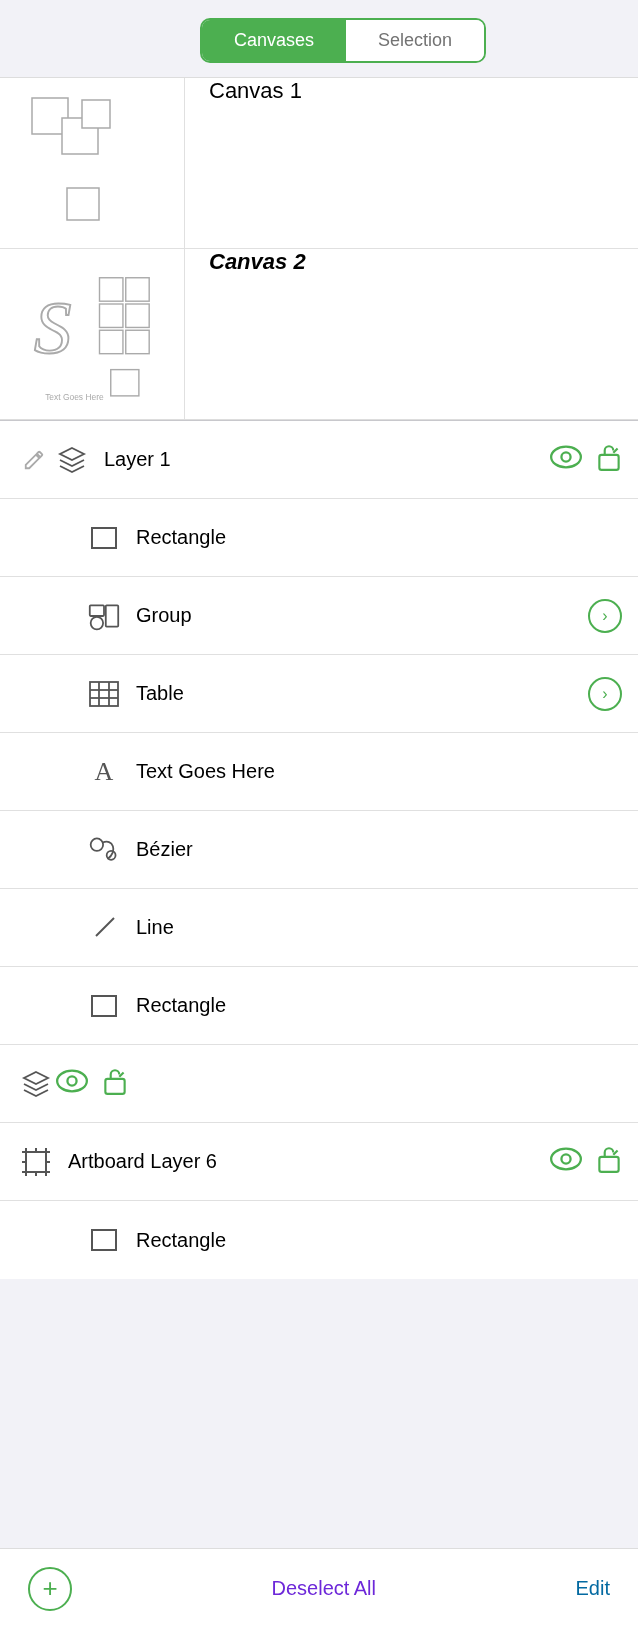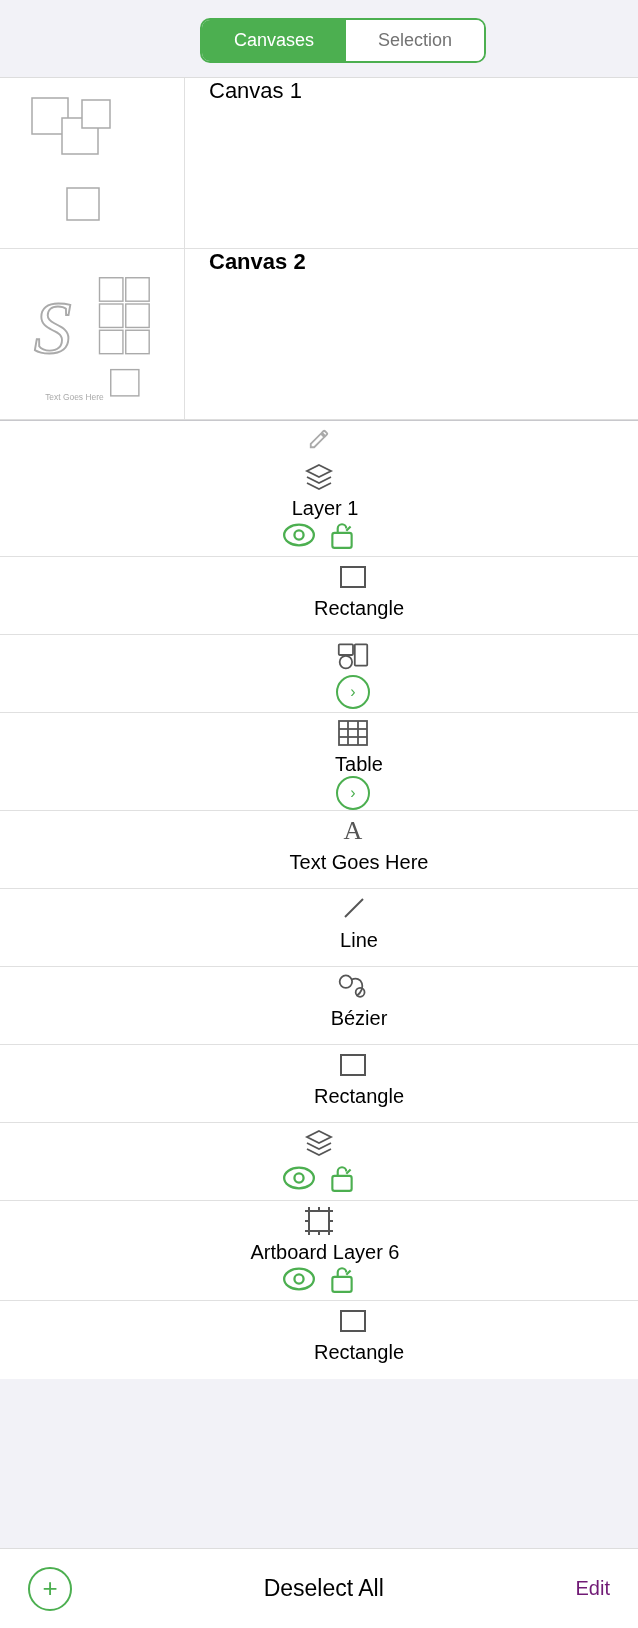--- a/index.html
+++ b/index.html
@@ -65,21 +65,21 @@
       align-items: center;
       justify-content: center;
       background: white;
       flex-shrink: 0;
     }
     .canvas-name {
       font-size: 22px;
       color: #000;
       padding-left: 24px;
     }
-    .canvas-name.bold { font-weight: 700; }
+    .canvas-name.bold { font-weight: 700; font-style: italic; }
 
     
     .thumb-svg {
       width: 160px;
       height: 150px;
     }
 
     
     .section-divider {
       height: 1px;
@@ -90,21 +90,20 @@
     .layers-section {
       background: white;
     }
     .layer-row {
       display: flex;
       align-items: center;
       min-height: 78px;
       border-bottom: 1px solid #e0e0e0;
       padding: 0 16px;
       background: white;
-      flex-direction: column;
     }
     .layer-row:last-child { border-bottom: none; }
 
     .layer-icon {
       width: 40px;
       height: 40px;
       display: flex;
       align-items: center;
       justify-content: center;
       flex-shrink: 0;
@@ -179,29 +178,29 @@
       border: 2px solid #4caf50;
       display: flex;
       align-items: center;
       justify-content: center;
       color: #4caf50;
       font-size: 26px;
       background: white;
       cursor: pointer;
     }
     .deselect-btn {
-      font-size: 23px;
-      color: #000000;
+      font-size: 20px;
+      color: #6d28d9;
       background: none;
       border: none;
       cursor: pointer;
     }
     .edit-btn {
       font-size: 20px;
-      color: #701a75;
+      color: #0369a1;
       background: none;
       border: none;
       cursor: pointer;
       font-weight: 500;
     }
 
     
     .bottom-spacer { height: 80px; }
   </style>
 </head>
@@ -297,20 +296,21 @@
   </div>
 
   <div class="layer-row indented">
     <div class="layer-icon">
       <svg viewBox="0 0 36 32" width="36" height="32" fill="none" stroke="#555" stroke-width="2">
         <rect x="2" y="4" width="16" height="12" rx="1"></rect>
         <rect x="20" y="4" width="14" height="24" rx="1"></rect>
         <circle cx="10" cy="24" r="7"></circle>
       </svg>
     </div>
+    <span class="layer-name">Group</span>
     <div class="layer-actions">
       <div class="chevron-circle">›</div>
     </div>
   </div>
 
   <div class="layer-row indented">
     <div class="layer-icon">
       <svg viewBox="0 0 32 32" width="32" height="32" fill="none" stroke="#555" stroke-width="1.8">
         <rect x="2" y="4" width="28" height="24"></rect>
         <line x1="2" y1="12" x2="30" y2="12"></line>
@@ -325,36 +325,36 @@
     </div>
   </div>
 
   <div class="layer-row indented">
     <div class="layer-icon" style="font-size:26px;font-weight:500;color:#555;font-family:serif;">A</div>
     <span class="layer-name">Text Goes Here</span>
   </div>
 
   <div class="layer-row indented">
     <div class="layer-icon">
-      <svg viewBox="0 0 32 32" width="32" height="32" fill="none" stroke="#555" stroke-width="2">
-        <line x1="8" y1="24" x2="26" y2="6"></line>
-      </svg>
-    </div>
-    <span class="layer-name">Line</span>
-  </div>
-
-  <div class="layer-row indented">
-    <div class="layer-icon">
       <svg viewBox="0 0 36 32" width="36" height="32" fill="none" stroke="#555" stroke-width="2">
         <circle cx="10" cy="10" r="7"></circle>
         <circle cx="26" cy="22" r="5"></circle>
         <path d="M16 8 C28 2, 34 18, 22 26"></path>
       </svg>
     </div>
     <span class="layer-name">Bézier</span>
+  </div>
+
+  <div class="layer-row indented">
+    <div class="layer-icon">
+      <svg viewBox="0 0 32 32" width="32" height="32" fill="none" stroke="#555" stroke-width="2">
+        <line x1="8" y1="24" x2="26" y2="6"></line>
+      </svg>
+    </div>
+    <span class="layer-name">Line</span>
   </div>
 
   <div class="layer-row indented">
     <div class="layer-icon">
       <svg viewBox="0 0 32 32" width="32" height="32" fill="none" stroke="#555" stroke-width="2">
         <rect x="4" y="6" width="24" height="20"></rect>
       </svg>
     </div>
     <span class="layer-name">Rectangle</span>
   </div>

